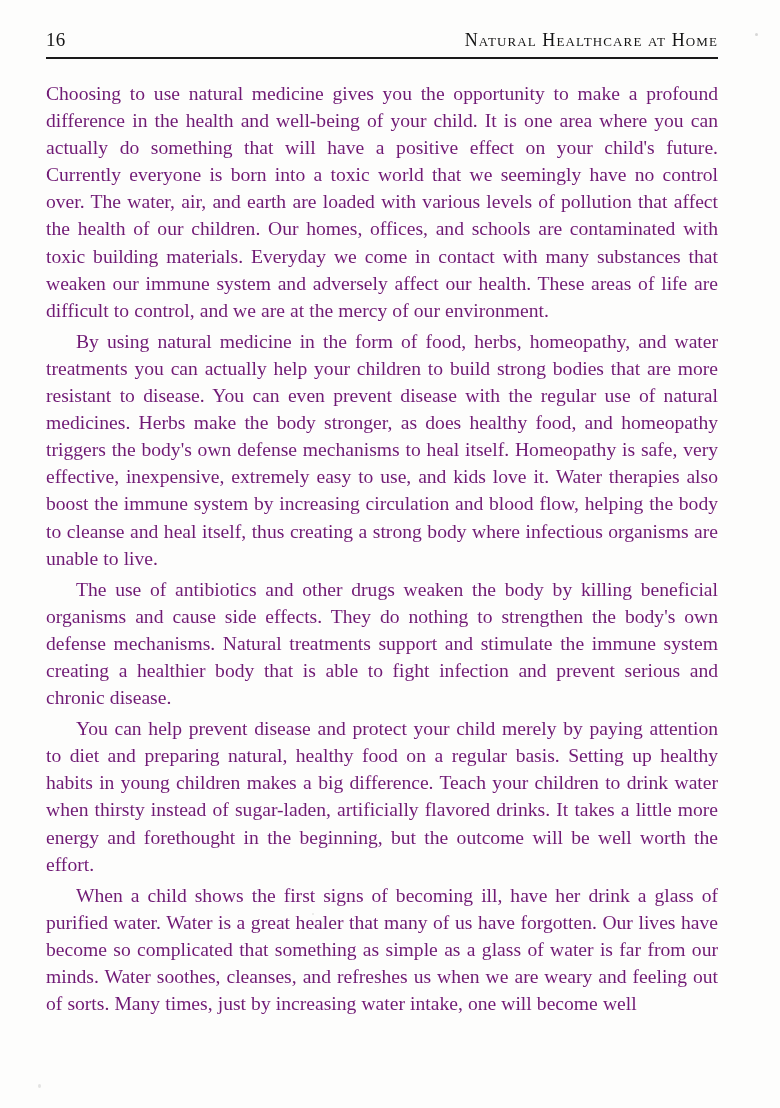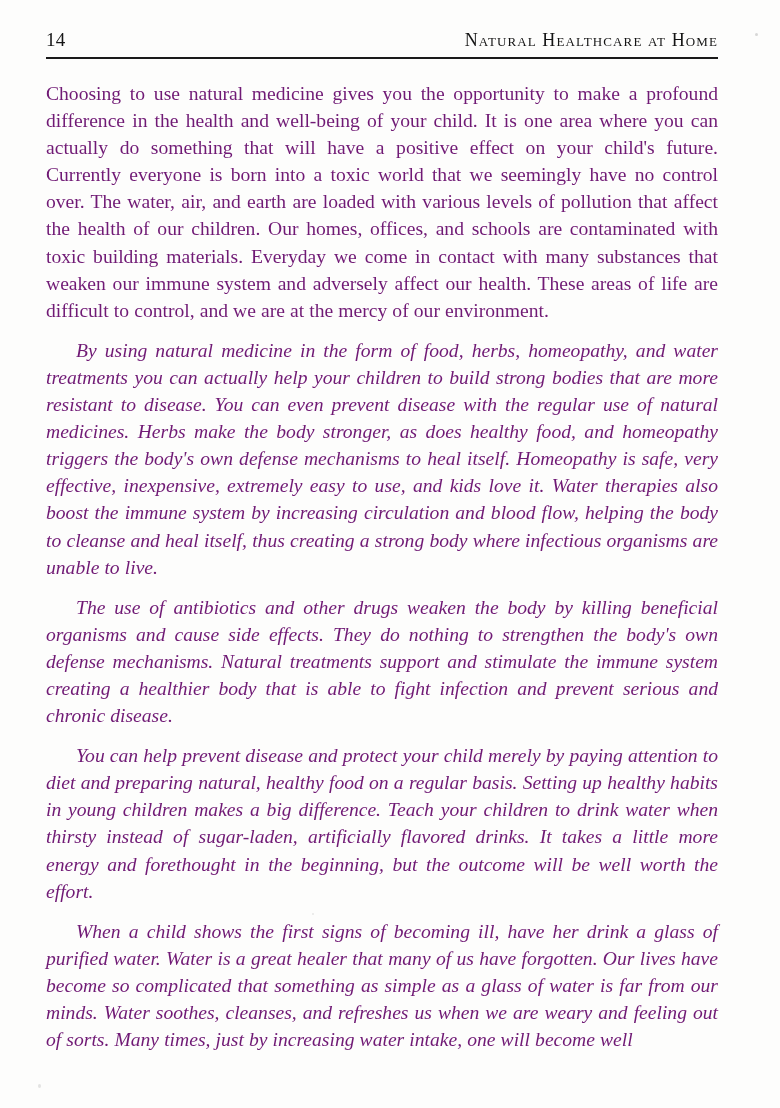--- a/index.html
+++ b/index.html
@@ -68,22 +68,21 @@
     font-size: 19.6px;
     line-height: 27.1px;
     text-align: justify;
     text-justify: inter-word;
     -webkit-hyphens: none;
     hyphens: none;
     color: #701a75;
     word-spacing: 0.2px;
   }
   .para + .para {
-    margin-top: 13px;
-    font-style: italic;
+    margin-top: 4px;
   }
   .para.indented {
     text-indent: 30px;
   }
   
   .para:last-child {
     text-align: justify;
   }
 
   
@@ -96,21 +95,21 @@
   .speck.a { left: 755px; top: 33px; width: 3px; height: 3px; opacity: .75; }
   .speck.b { left: 38px;  top: 1084px; width: 3px; height: 4px; opacity: .5; }
   .speck.c { left: 312px; top: 913px;  width: 2px; height: 2px; opacity: .45; }
 </style>
 </head>
 <body>
 
 <div class="page">
 
   <div class="running-head">
-    <span class="folio">14</span>
+    <span class="folio">16</span>
     <span class="head-title">Natural Healthcare at Home</span>
   </div>
 
   <div class="head-rule"></div>
 
   <div class="textblock">
     <p class="para">Choosing to use natural medicine gives you the opportunity to make a profound difference in the health and well-being of your child. It is one area where you can actually do something that will have a positive effect on your child's future. Currently everyone is born into a toxic world that we seemingly have no control over. The water, air, and earth are loaded with various levels of pollution that affect the health of our children. Our homes, offices, and schools are contaminated with toxic building materials. Everyday we come in contact with many substances that weaken our immune system and adversely affect our health. These areas of life are difficult to control, and we are at the mercy of our environment.</p>
     <p class="para indented">By using natural medicine in the form of food, herbs, homeopathy, and water treatments you can actually help your children to build strong bodies that are more resistant to disease. You can even prevent disease with the regular use of natural medicines. Herbs make the body stronger, as does healthy food, and homeopathy triggers the body's own defense mechanisms to heal itself. Homeopathy is safe, very effective, inexpensive, extremely easy to use, and kids love it. Water therapies also boost the immune system by increasing circulation and blood flow, helping the body to cleanse and heal itself, thus creating a strong body where infectious organisms are unable to live.</p>
     <p class="para indented">The use of antibiotics and other drugs weaken the body by killing beneficial organisms and cause side effects. They do nothing to strengthen the body's own defense mechanisms. Natural treatments support and stimulate the immune system creating a healthier body that is able to fight infection and prevent serious and chronic disease.</p>
     <p class="para indented">You can help prevent disease and protect your child merely by paying attention to diet and preparing natural, healthy food on a regular basis. Setting up healthy habits in young children makes a big difference. Teach your children to drink water when thirsty instead of sugar-laden, artificially flavored drinks. It takes a little more energy and forethought in the beginning, but the outcome will be well worth the effort.</p>

